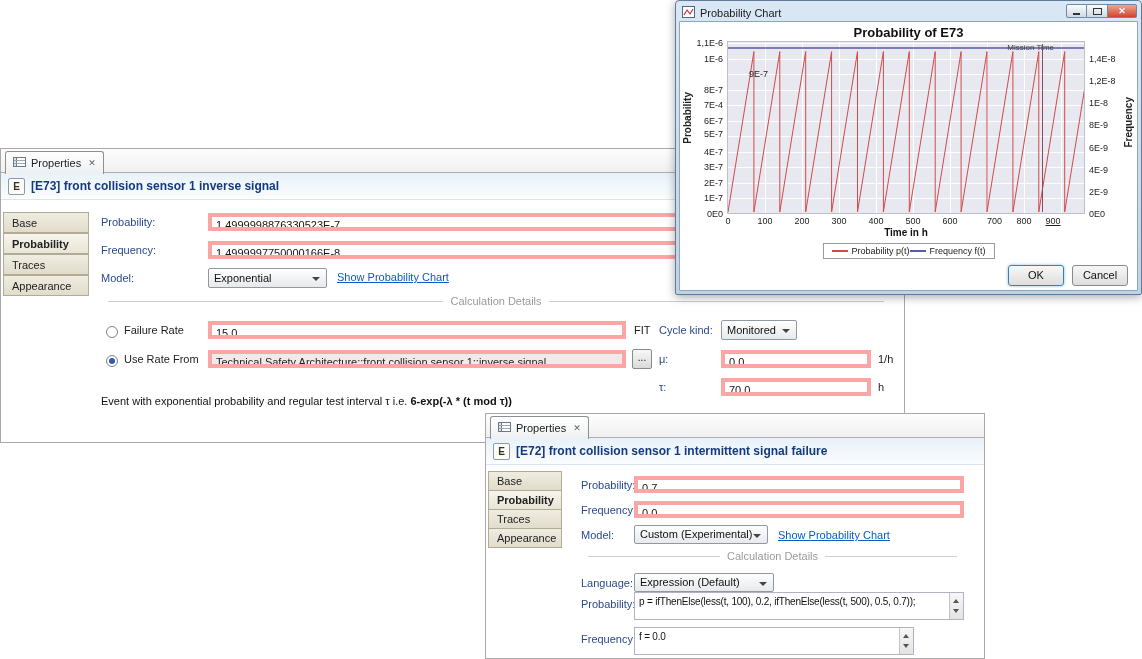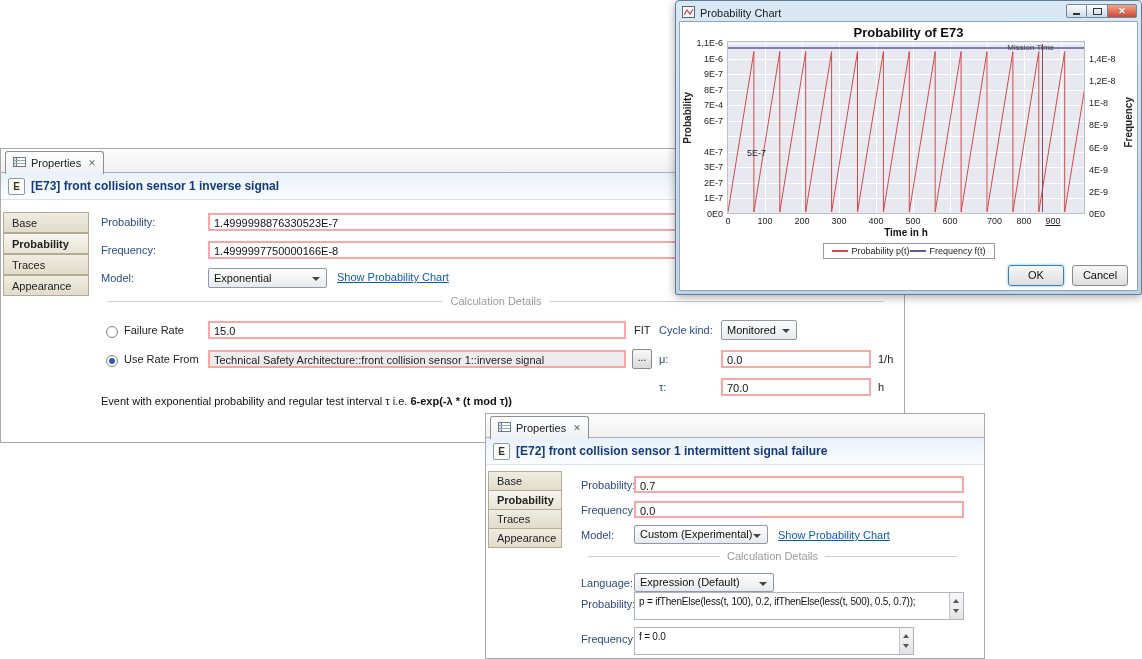--- a/index.html
+++ b/index.html
@@ -22,21 +22,21 @@
   .formtitle{font-weight:bold;font-size:12px;color:#15397f;white-space:nowrap}
   .pbody{position:relative;height:calc(100% - 51px);overflow:hidden}
 
   .cattab{position:absolute;left:2px;height:21px;background:linear-gradient(#efece1,#e1dcca);
           border:1px solid #b3ab93;display:flex;align-items:center;padding-left:8px;
           font-size:11px;color:#222;box-sizing:border-box}
   .cattab.sel{font-weight:bold;background:linear-gradient(#f7f5ee,#e8e4d5)}
 
   .flabel{position:absolute;font-size:11px;color:#2a4a8a;white-space:nowrap}
   .rlabel,.unit{position:absolute;font-size:11px;color:#222;white-space:nowrap}
-  .field{position:absolute;height:18px;background:#fff;border:2px solid #fca5a5;font-size:11px;
+  .field{position:absolute;height:18px;background:#fff;border:4px solid #fca5a5;font-size:11px;
          line-height:16px;padding:0 4px;box-sizing:border-box;white-space:nowrap;overflow:hidden}
   .field.ro{background:#ececec;color:#222}
   .combo{position:absolute;height:20px;background:linear-gradient(#fefefe,#e7e9ec);border:1px solid #8f98a5;
          font-size:11px;line-height:18px;padding:0 20px 0 5px;box-sizing:border-box;white-space:nowrap;border-radius:2px}
   .combo::after{content:"";position:absolute;right:6px;top:8px;border:4px solid transparent;border-top:4px solid #444}
   .link{position:absolute;font-size:11px;color:#0b5bc4;text-decoration:underline;white-space:nowrap;cursor:pointer}
   .sep{position:absolute;display:flex;align-items:center;color:#9b9b9b;font-size:11px;white-space:nowrap}
   .sep::before,.sep::after{content:"";border-top:1px solid #cfcfcf;flex:1;margin:0 7px}
   .radio{position:absolute;width:12px;height:12px;border:1px solid #808080;border-radius:50%;
          background:#fff;box-sizing:border-box}
@@ -276,25 +276,25 @@
         </span>
       <span class="legenditem">
           <span class="legendline" id="leg1" style="background: rgb(90, 90, 168);"></span>
           <span>Frequency f(t)</span>
         </span>
     </div>
     <div class="dlgbtn" id="ok">OK</div>
     <div class="dlgbtn" id="cancel">Cancel</div>
   <div class="ytick yl" style="top: 16px;">1,1E-6</div>
       <div class="ytick yl" style="top: 31.545px;">1E-6</div>
-      <div class="ytick yl" style="top: 47.09px;">9E-7</div>
+      <div class="ytick yl" style="top: 47.09px; margin-left: 45px;">9E-7</div>
       <div class="ytick yl" style="top: 62.635px;">8E-7</div>
       <div class="ytick yl" style="top: 78.18px;">7E-4</div>
       <div class="ytick yl" style="top: 93.725px;">6E-7</div>
-      <div class="ytick yl" style="top: 126px; padding-left: 43px;">5E-7</div>
+      <div class="ytick yl" style="top: 107px;">5E-7</div>
       <div class="ytick yl" style="top: 124.815px;">4E-7</div>
       <div class="ytick yl" style="top: 140.36px;">3E-7</div>
       <div class="ytick yl" style="top: 155.905px;">2E-7</div>
       <div class="ytick yl" style="top: 171.45px;">1E-7</div>
       <div class="ytick yl" style="top: 186.995px;">0E0</div>
       <div class="ytick yr" style="top: 32px;">1,4E-8</div>
       <div class="ytick yr" style="top: 54.143px;">1,2E-8</div>
       <div class="ytick yr" style="top: 76.286px;">1E-8</div>
       <div class="ytick yr" style="top: 98.429px;">8E-9</div>
       <div class="ytick yr" style="top: 120.572px;">6E-9</div>

